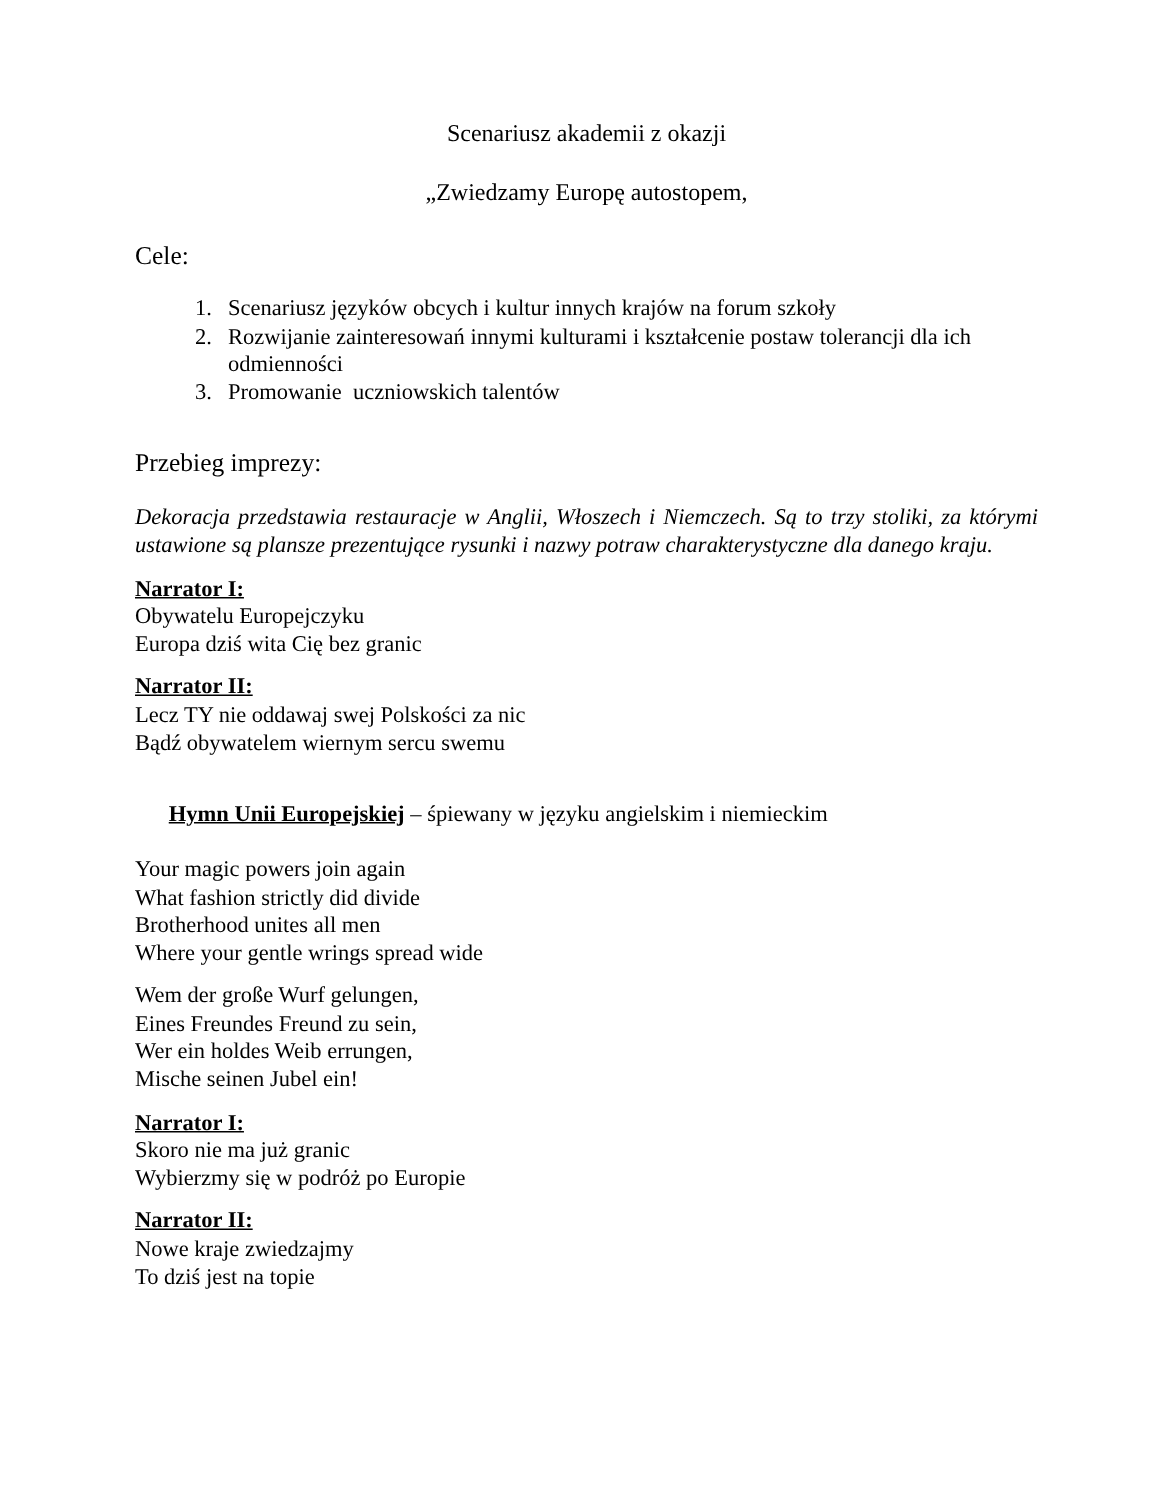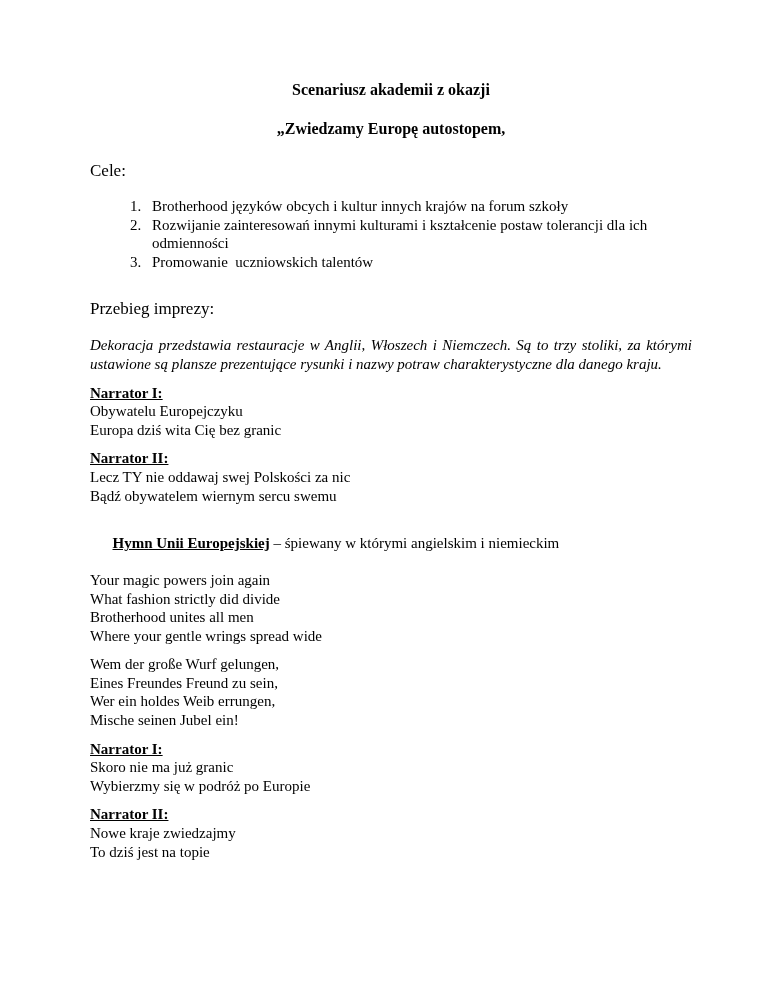--- a/index.html
+++ b/index.html
@@ -12,21 +12,21 @@
     color: #000000;
     font-family: "Liberation Serif", serif;
     font-size: 15px;
     line-height: 18.6px;
     box-sizing: border-box;
     padding: 79px 76px 0 90px;
     overflow: hidden;
   }
   .doc-header {
     text-align: center;
-    font-weight: bold;
+    font-weight: normal;
     font-size: 16px;
     line-height: 21px;
   }
   .subtitle-block { margin-top: 18px; }
   .heading {
     font-size: 17px;
     font-weight: normal;
     line-height: 20px;
     margin: 22px 0 0 0;
   }
@@ -63,21 +63,21 @@
     <div class="subtitle-block">
       <div class="line">„Zwiedzamy Europę autostopem,</div>
     </div>
   </header>
 
   <h2 class="heading">Cele:</h2>
 
   <div class="goals">
     <div class="goal-row">
       <span class="goal-num">1.</span>
-      <span class="goal-text">Brotherhood języków obcych i kultur innych krajów na forum szkoły</span>
+      <span class="goal-text">Scenariusz języków obcych i kultur innych krajów na forum szkoły</span>
     </div>
     <div class="goal-row">
       <span class="goal-num">2.</span>
       <span class="goal-text">Rozwijanie zainteresowań innymi kulturami i kształcenie postaw tolerancji dla ich odmienności</span>
     </div>
     <div class="goal-row">
       <span class="goal-num">3.</span>
       <span class="goal-text">Promowanie  uczniowskich talentów</span>
     </div>
   </div>
@@ -93,21 +93,21 @@
   </div>
 
   <div class="block">
     <div class="line"><span class="label">Narrator II:</span></div>
     <div class="line">Lecz TY nie oddawaj swej Polskości za nic</div>
     <div class="line">Bądź obywatelem wiernym sercu swemu</div>
   </div>
 
   <div class="block">
     <div class="line">
-      <span class="label">Hymn Unii Europejskiej</span><span> – śpiewany w którymi angielskim i niemieckim</span>
+      <span class="label">Hymn Unii Europejskiej</span><span> – śpiewany w języku angielskim i niemieckim</span>
     </div>
     <div class="line">Your magic powers join again</div>
     <div class="line">What fashion strictly did divide</div>
     <div class="line">Brotherhood unites all men</div>
     <div class="line">Where your gentle wrings spread wide</div>
   </div>
 
   <div class="block">
     <div class="line">Wem der große Wurf gelungen,</div>
     <div class="line">Eines Freundes Freund zu sein,</div>

